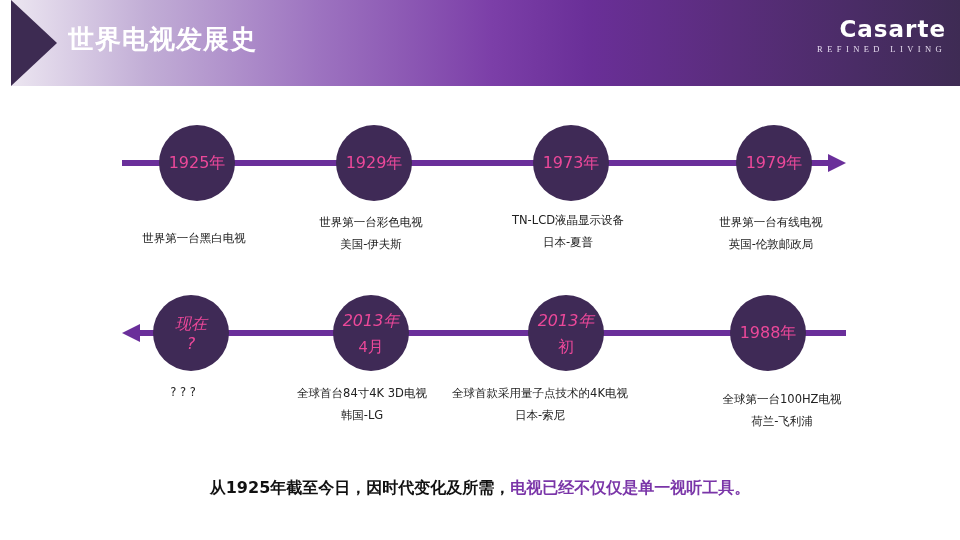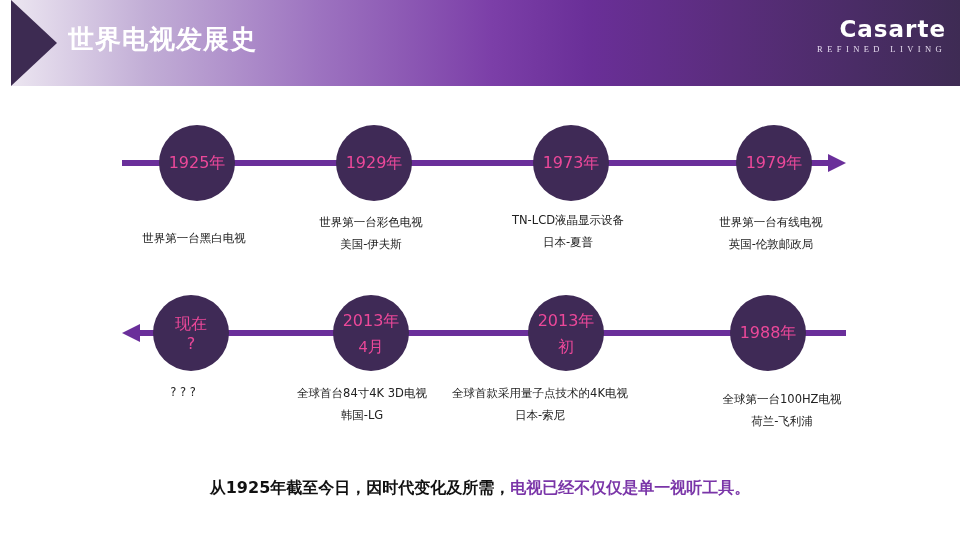--- a/index.html
+++ b/index.html
@@ -13,21 +13,21 @@
   .logo-name { font-family:"DejaVu Sans", sans-serif; font-weight:bold; font-size:23px; letter-spacing:1px; line-height:26px; }
   .logo-tag { font-family:Liberation Serif, serif; font-size:8.5px; letter-spacing:4.4px; color:#e6dcef; margin-top:2px; }
 
   .line { position:absolute; height:6px; background:#6a2f9a; }
   .arrow-right { position:absolute; width:0; height:0; border-top:9px solid transparent; border-bottom:9px solid transparent; border-left:18px solid #6a2f9a; }
   .arrow-left { position:absolute; width:0; height:0; border-top:9px solid transparent; border-bottom:9px solid transparent; border-right:18px solid #6a2f9a; }
 
   .node { position:absolute; width:76px; height:76px; border-radius:50%; background:#3f2a56; color:#ec4899; display:flex; flex-direction:column; align-items:center; justify-content:center; text-align:center; }
   .node .yr { font-size:16px; line-height:20px; }
   .node .sub { font-size:16px; line-height:18px; margin-top:8px;font-family:Liberation Mono, monospace; }
-  .node.two .yr { margin-top:2px; }
+  .node.two .yr { margin-top:2px;font-style:italic; }
 
   .desc { position:absolute; width:220px; text-align:center; font-size:11.5px; color:#222222; }
   .desc div { line-height:22px; }
 
   .summary { position:absolute; left:0; width:960px; top:478px; text-align:center; font-size:16px; font-weight:bold; color:#111111; }
   .summary .hl { color:#7a35a8; }
 </style>
 </head>
 <body>
 

